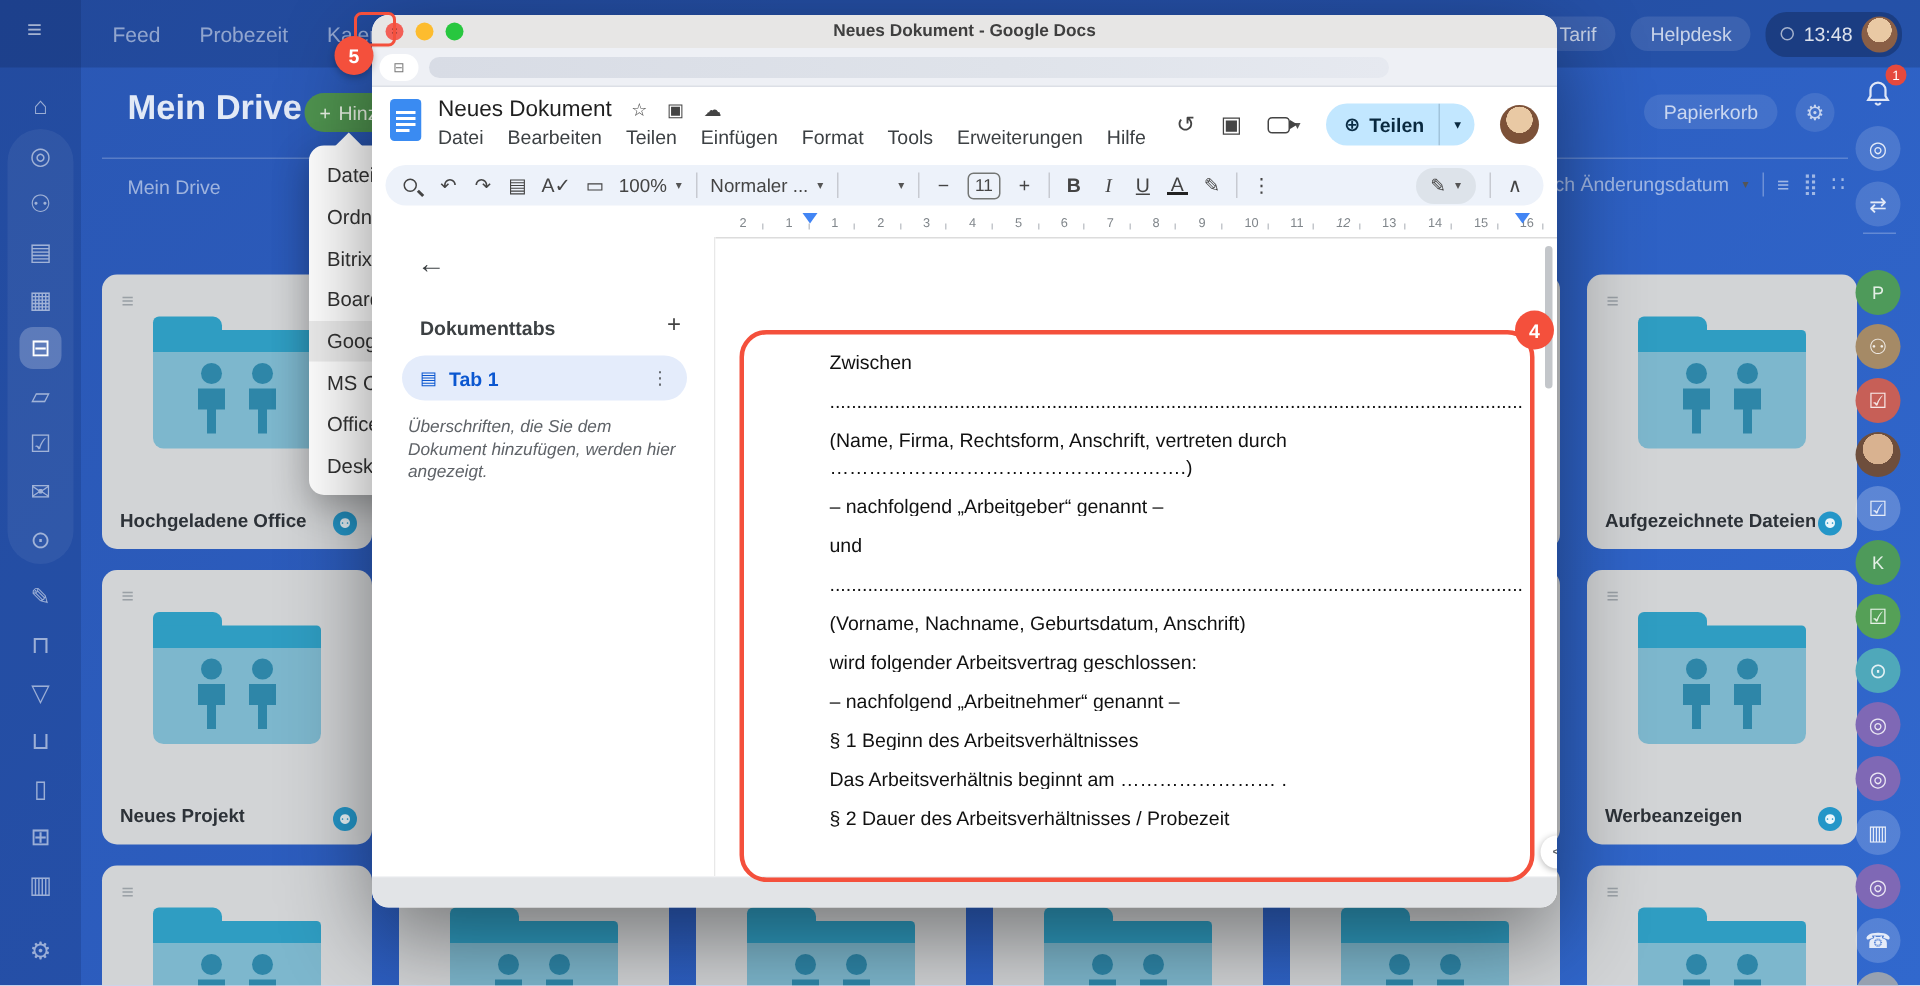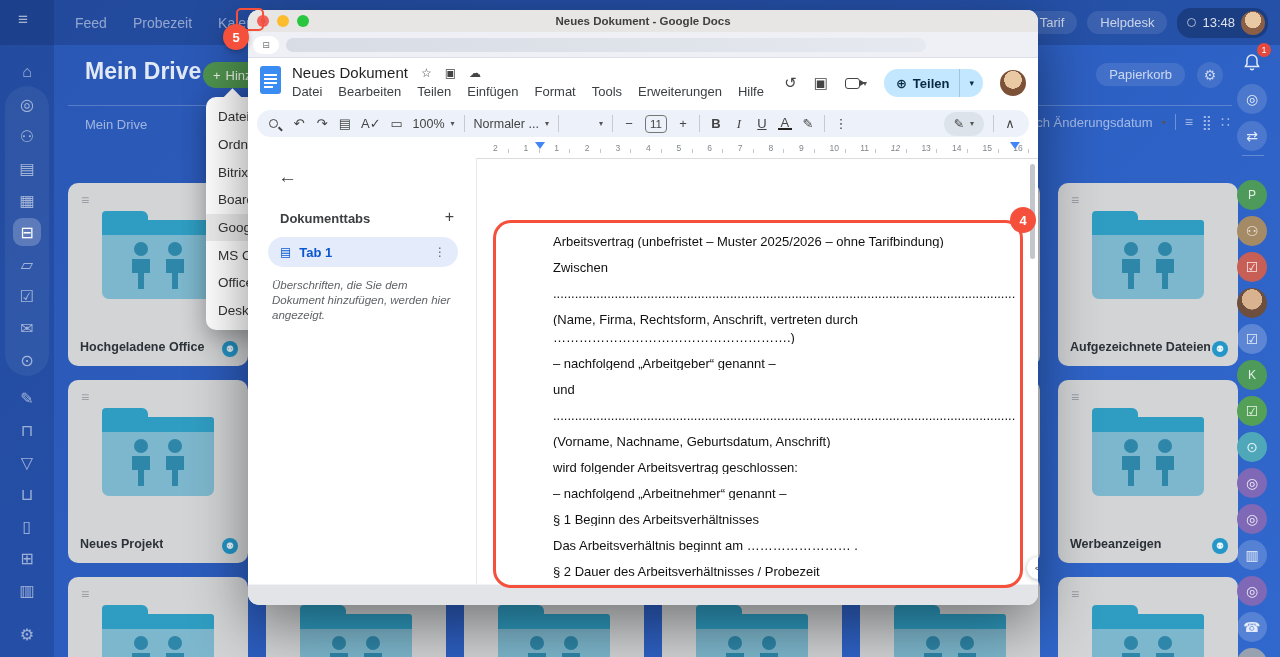--- a/index.html
+++ b/index.html
@@ -788,21 +788,20 @@
         <div class="dt-plus">+</div>
         <div class="dt-tab">
           <span class="dt-tab-ic">▤</span>
           <span class="dt-tab-label">Tab 1</span>
           <span class="dt-tab-dots">⋮</span>
         </div>
         <div class="dt-hint">Überschriften, die Sie dem Dokument hinzufügen, werden hier angezeigt.</div>
       </div>
       <div class="dt-page">
         <div class="doc-text" id="doctext">
-            <div class="para">Arbeitsvertrag (unbefristet – Muster 2025/2026 – ohne Tarifbindung)</div>
             <div class="para">Zwischen</div>
             <div class="para">....................................................................................................................................................</div>
             <div class="para tight">(Name, Firma, Rechtsform, Anschrift, vertreten durch</div>
             <div class="para">……………………………………………….)</div>
             <div class="para">– nachfolgend „Arbeitgeber“ genannt –</div>
             <div class="para">und</div>
             <div class="para">....................................................................................................................................................</div>
             <div class="para">(Vorname, Nachname, Geburtsdatum, Anschrift)</div>
             <div class="para">wird folgender Arbeitsvertrag geschlossen:</div>
             <div class="para">– nachfolgend „Arbeitnehmer“ genannt –</div>

